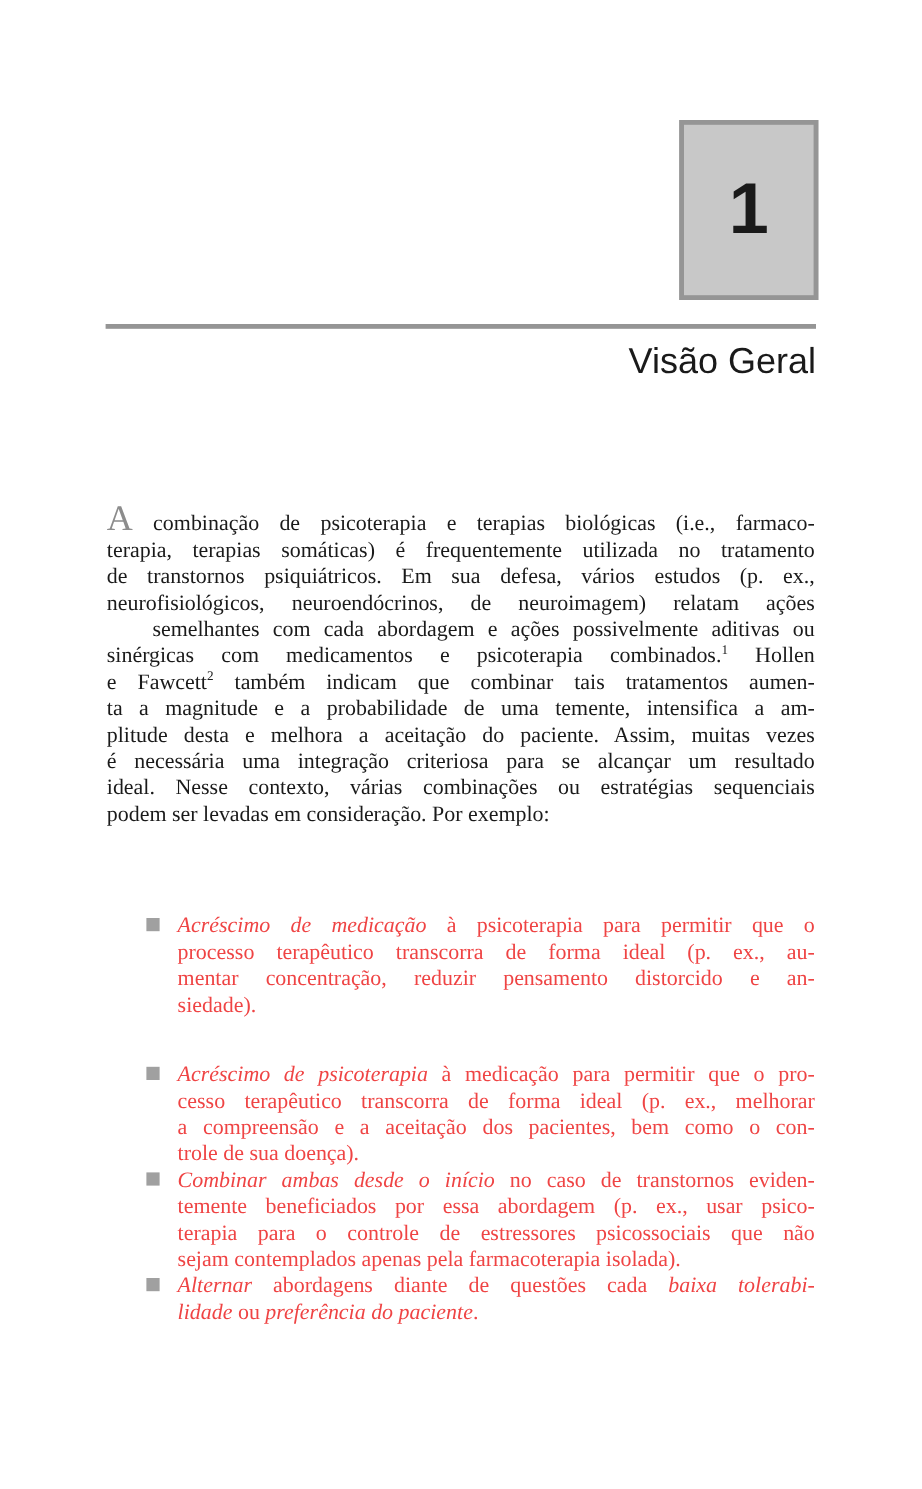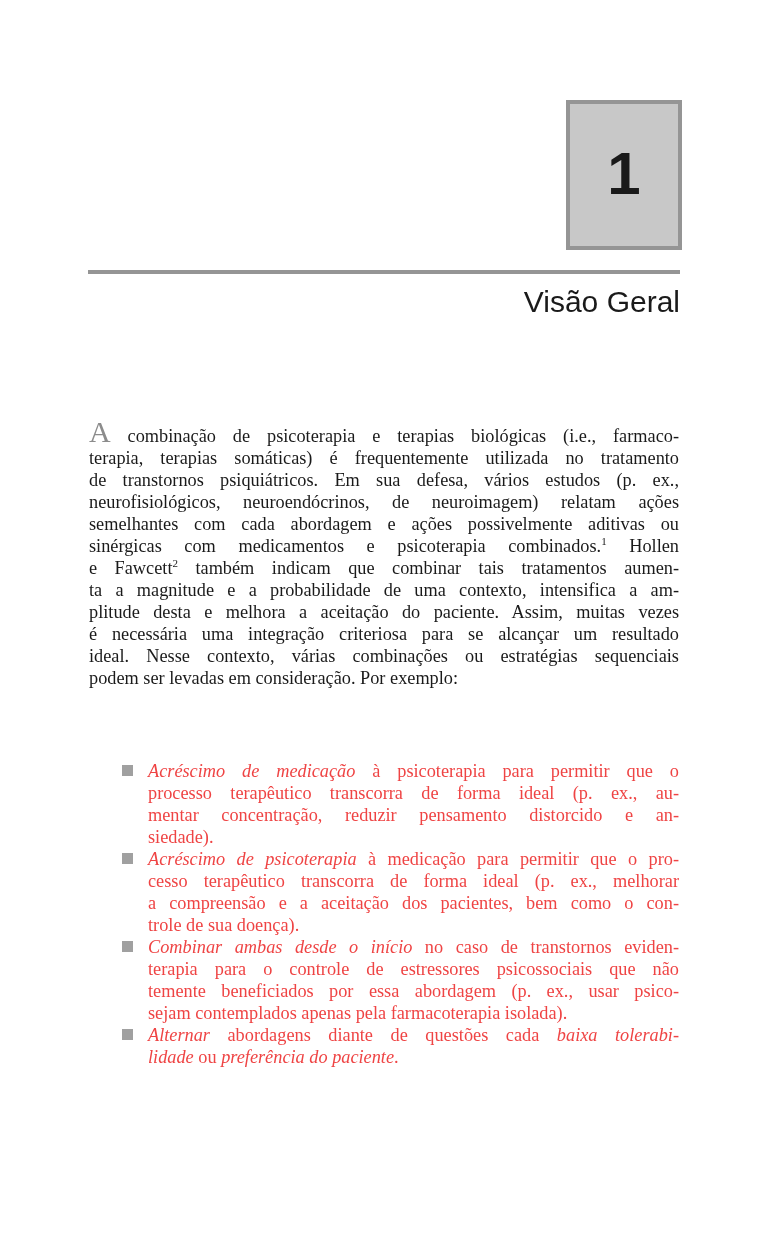--- a/index.html
+++ b/index.html
@@ -45,51 +45,51 @@
 </div>
 <div class="rule"></div>
 <div class="title">Visão Geral</div>
 
 <div class="body-text">
   <p class="para">
     <span class="line" style="white-space: nowrap;"><span class="dropcap">A</span><span> combinação de psicoterapia e terapias biológicas (i.e., farmaco-</span></span>
     <span class="line" style="white-space: nowrap;">terapia, terapias somáticas) é frequentemente utilizada no tratamento</span>
     <span class="line" style="white-space: nowrap;">de transtornos psiquiátricos. Em sua defesa, vários estudos (p. ex.,</span>
     <span class="line" style="white-space: nowrap;">neurofisiológicos, neuroendócrinos, de neuroimagem) relatam ações</span>
-    <span class="line" style="white-space: nowrap;">semelhantes com cada abordagem e ações possivelmente aditivas ou</span>
+    <span class="line" style="white-space: nowrap; margin-left: 38px;">semelhantes com cada abordagem e ações possivelmente aditivas ou</span>
     <span class="line" style="white-space: nowrap;"><span>sinérgicas com medicamentos e psicoterapia combinados.</span><sup>1</sup><span> Hollen</span></span>
     <span class="line" style="white-space: nowrap;"><span>e Fawcett</span><sup>2</sup><span> também indicam que combinar tais tratamentos aumen-</span></span>
-    <span class="line" style="white-space: nowrap;">ta a magnitude e a probabilidade de uma contexto, intensifica a am-</span>
+    <span class="line" style="white-space: nowrap;">ta a magnitude e a probabilidade de uma temente, intensifica a am-</span>
     <span class="line" style="white-space: nowrap;">plitude desta e melhora a aceitação do paciente. Assim, muitas vezes</span>
     <span class="line" style="white-space: nowrap;">é necessária uma integração criteriosa para se alcançar um resultado</span>
     <span class="line" style="white-space: nowrap;">ideal. Nesse contexto, várias combinações ou estratégias sequenciais</span>
     <span class="line last">podem ser levadas em consideração. Por exemplo:</span>
   </p>
 </div>
 
 <div class="list">
   <div class="list-item">
     <span class="bullet"></span>
     <span class="line" style="white-space: nowrap;"><em>Acréscimo de medicação</em><span> à psicoterapia para permitir que o</span></span>
     <span class="line" style="white-space: nowrap; text-align: right;">processo terapêutico transcorra de forma ideal (p. ex., au-</span>
     <span class="line" style="white-space: nowrap;">mentar concentração, reduzir pensamento distorcido e an-</span>
     <span class="line last">siedade).</span>
   </div>
   <div class="list-item">
     <span class="bullet"></span>
-    <span class="line" style="white-space: nowrap;"><em>Acréscimo de psicoterapia</em><span> à medicação para permitir que o pro-</span></span>
+    <span class="line" style="white-space: nowrap; margin-top: 36px;"><em>Acréscimo de psicoterapia</em><span> à medicação para permitir que o pro-</span></span>
     <span class="line" style="white-space: nowrap;">cesso terapêutico transcorra de forma ideal (p. ex., melhorar</span>
     <span class="line" style="white-space: nowrap;">a compreensão e a aceitação dos pacientes, bem como o con-</span>
     <span class="line last">trole de sua doença).</span>
   </div>
   <div class="list-item">
     <span class="bullet"></span>
     <span class="line" style="white-space: nowrap; word-spacing: 0.00173611px;"><em>Combinar ambas desde o início</em><span> no caso de transtornos eviden-</span></span>
+    <span class="line" style="white-space: nowrap;">temente beneficiados por essa abordagem (p. ex., usar psico-</span>
     <span class="line" style="white-space: nowrap;">terapia para o controle de estressores psicossociais que não</span>
-    <span class="line" style="white-space: nowrap;">temente beneficiados por essa abordagem (p. ex., usar psico-</span>
     <span class="line last">sejam contemplados apenas pela farmacoterapia isolada).</span>
   </div>
   <div class="list-item">
     <span class="bullet"></span>
     <span class="line" style="white-space: nowrap;"><em>Alternar</em><span> abordagens diante de questões cada </span><em>baixa tolerabi-</em></span>
     <span class="line last"><em>lidade</em><span> ou </span><em>preferência do paciente</em><span>.</span></span>
   </div>
 </div>
 
 </body></html>

